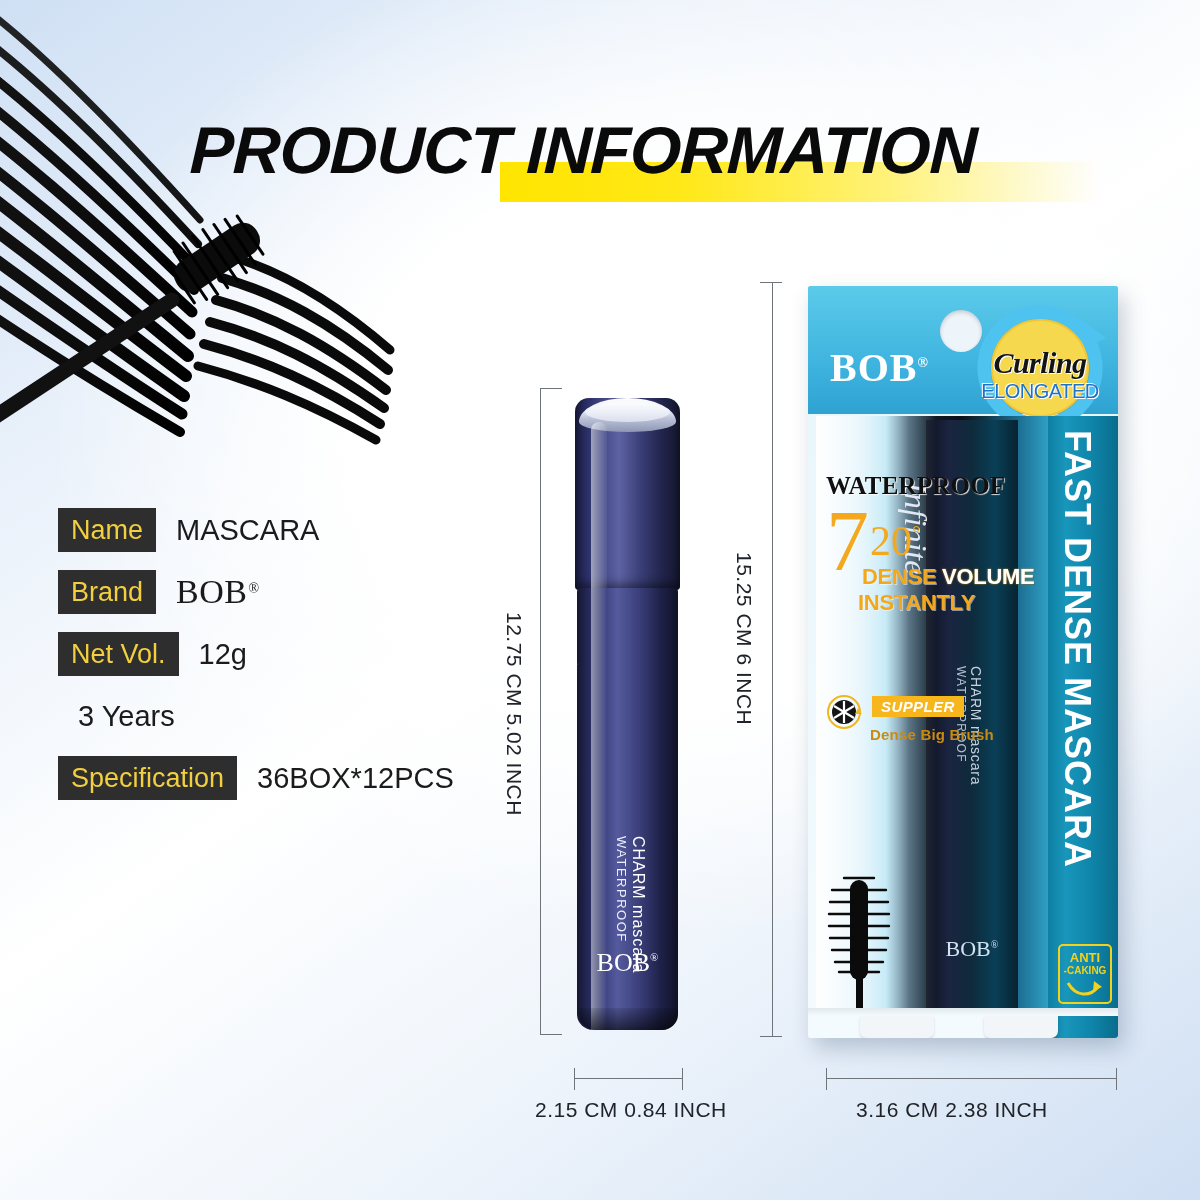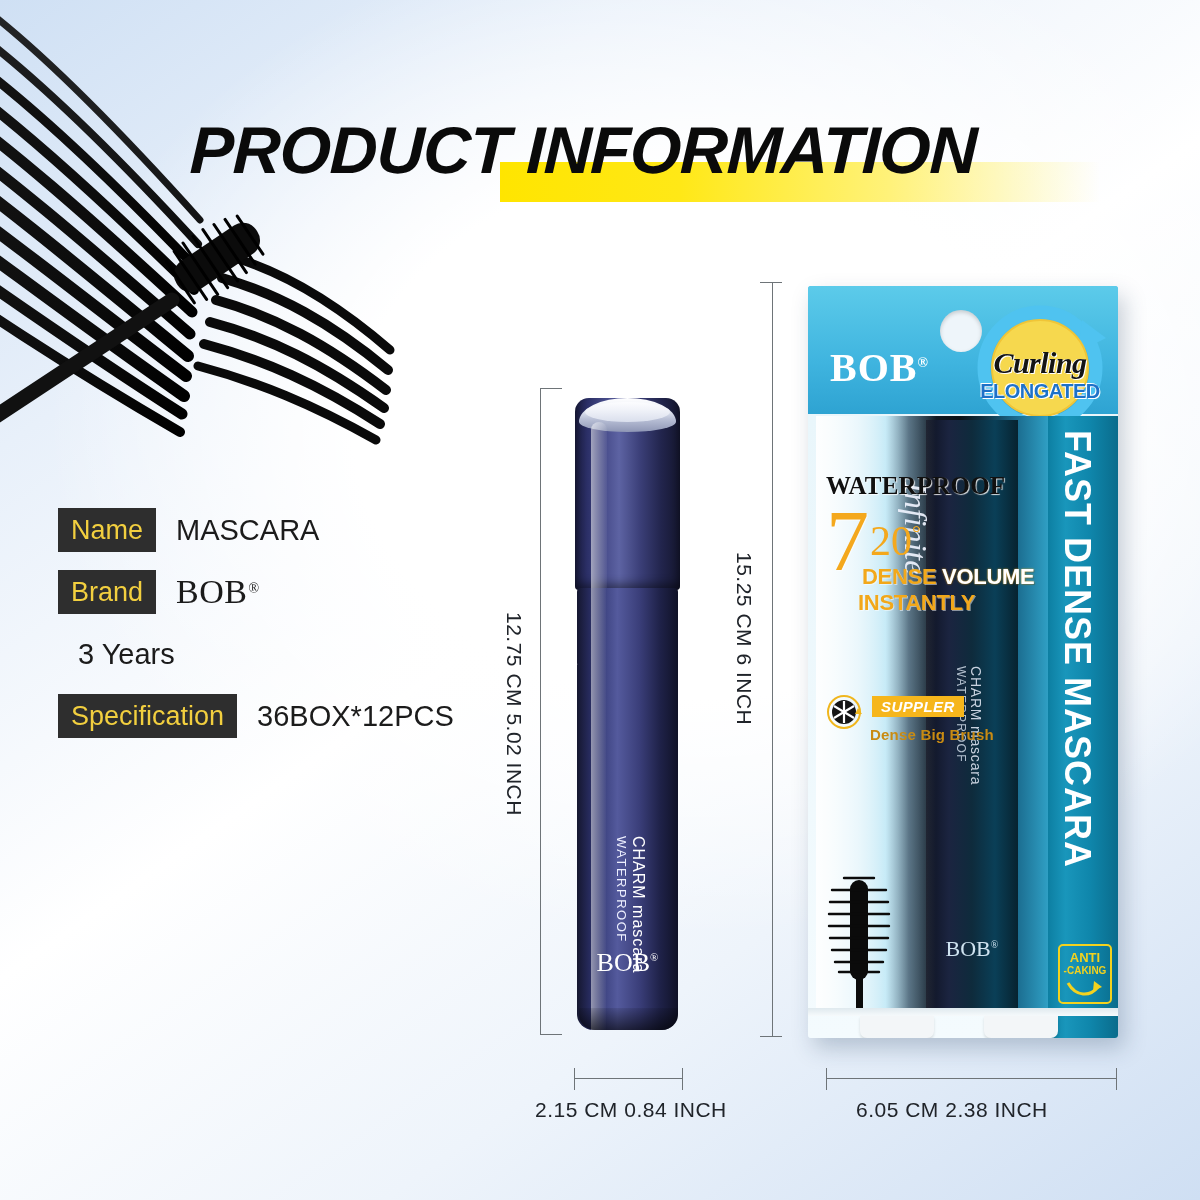--- a/index.html
+++ b/index.html
@@ -135,21 +135,21 @@
   }
   .badge-curl svg{width:100%;height:100%;display:block;}
   .badge-curl-txt1{
     position:absolute;left:0;top:44px;width:132px;text-align:center;
     font-family:"Liberation Serif", serif;font-style:italic;font-weight:bold;
     font-size:30px;color:#141414;letter-spacing:-.5px;
     text-shadow:1px 1px 0 #fff, -1px 0 0 #fff;
   }
   .badge-curl-txt2{
     position:absolute;left:0;top:78px;width:132px;text-align:center;
-    font-size:20px;font-weight:bold;color:#1d72c9;letter-spacing:-.5px;
+    font-size:20px;font-weight:normal;color:#1d72c9;letter-spacing:-.5px;
     text-shadow:1px 1px 0 #fff,-1px -1px 0 #fff;
   }
 
   
   .pkg-window{
     position:absolute;left:8px;top:130px;width:232px;height:600px;
     background:linear-gradient(90deg,#eaf6fb 0%,#c8eaf7 18%,#9fdcf2 30%,#2b4d63 40%,#101821 52%,#0b1016 62%,#123040 72%,#1a6a8d 86%,#2f9fc4 100%);
     overflow:hidden;
   }
   .pkg-window-hl{
@@ -329,20 +329,24 @@
 
     <div class="spec-row">
       <div class="spec-label">Brand</div>
       <div class="spec-value brand">
         <span>BOB</span>
           <span class="reg">®</span>
       </div>
     </div>
 
 
+    <div class="spec-row">
+      <div class="spec-label">Net Vol.</div>
+      <div class="spec-value">12g</div>
+    </div>
 
 
     <div class="spec-row">
       <div class="spec-value">3 Years</div>
     </div>
 
     <div class="spec-row">
       <div class="spec-label">Specification</div>
       <div class="spec-value">36BOX*12PCS</div>
     </div>
@@ -501,16 +505,16 @@
     <div class="dim-h-line" style="left:574px;top:1078px;width:108px;"></div>
     <div class="dim-cap-v" style="left:574px;top:1068px;"></div>
     <div class="dim-cap-v" style="left:682px;top:1068px;"></div>
     <div class="dim-label-h" style="left:535px;top:1098px;">2.15 CM  0.84 INCH</div>
   </div>
 
   <div class="dim">
     <div class="dim-h-line" style="left:826px;top:1078px;width:290px;"></div>
     <div class="dim-cap-v" style="left:826px;top:1068px;"></div>
     <div class="dim-cap-v" style="left:1116px;top:1068px;"></div>
-    <div class="dim-label-h" style="left:856px;top:1098px;">6.05 CM  2.38 INCH</div>
+    <div class="dim-label-h" style="left:856px;top:1098px;">3.16 CM  2.38 INCH</div>
   </div>
 
 </div>
 
 </body></html>

